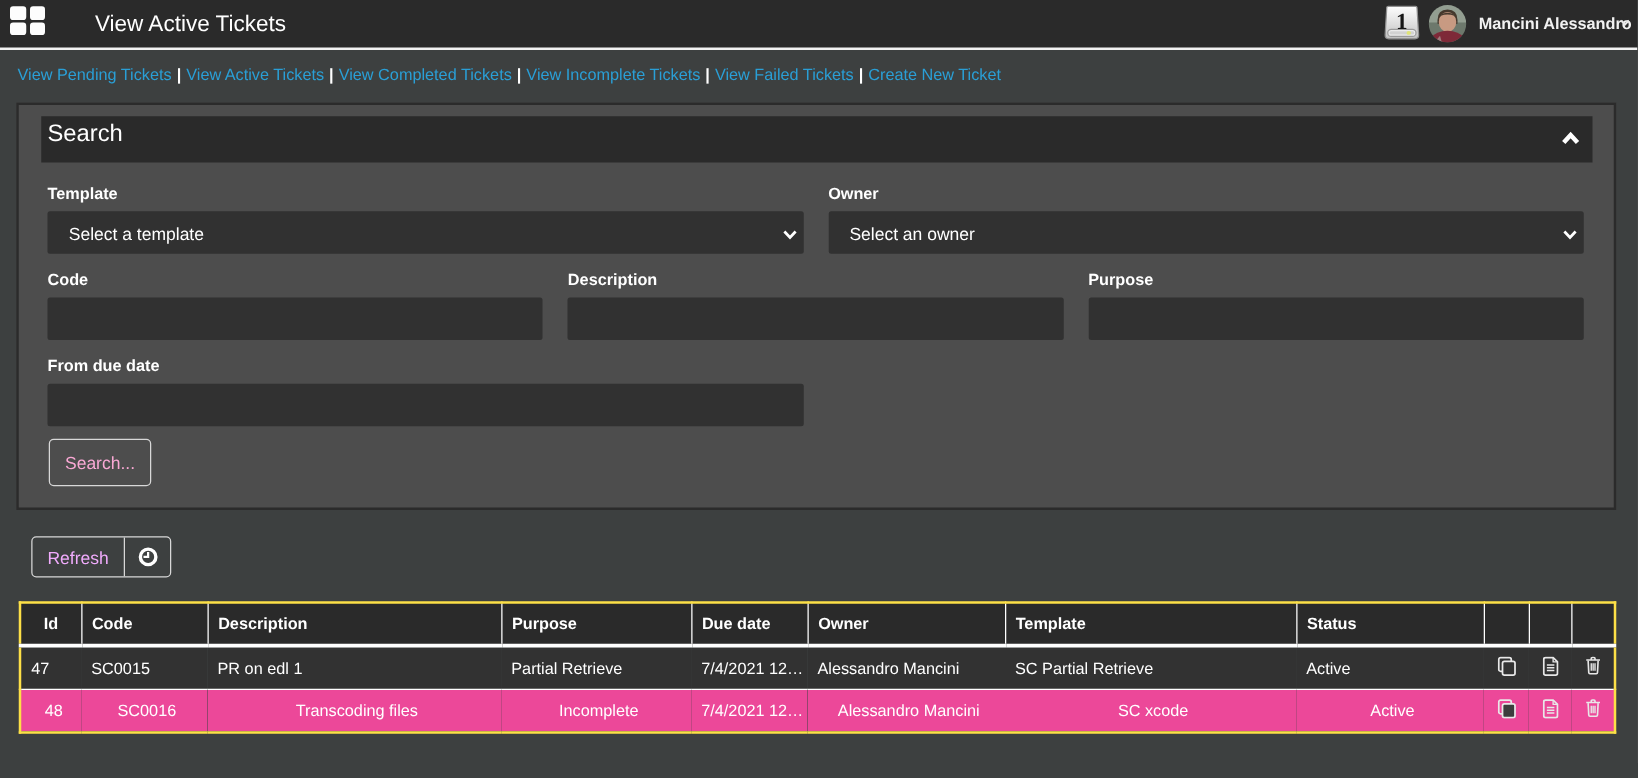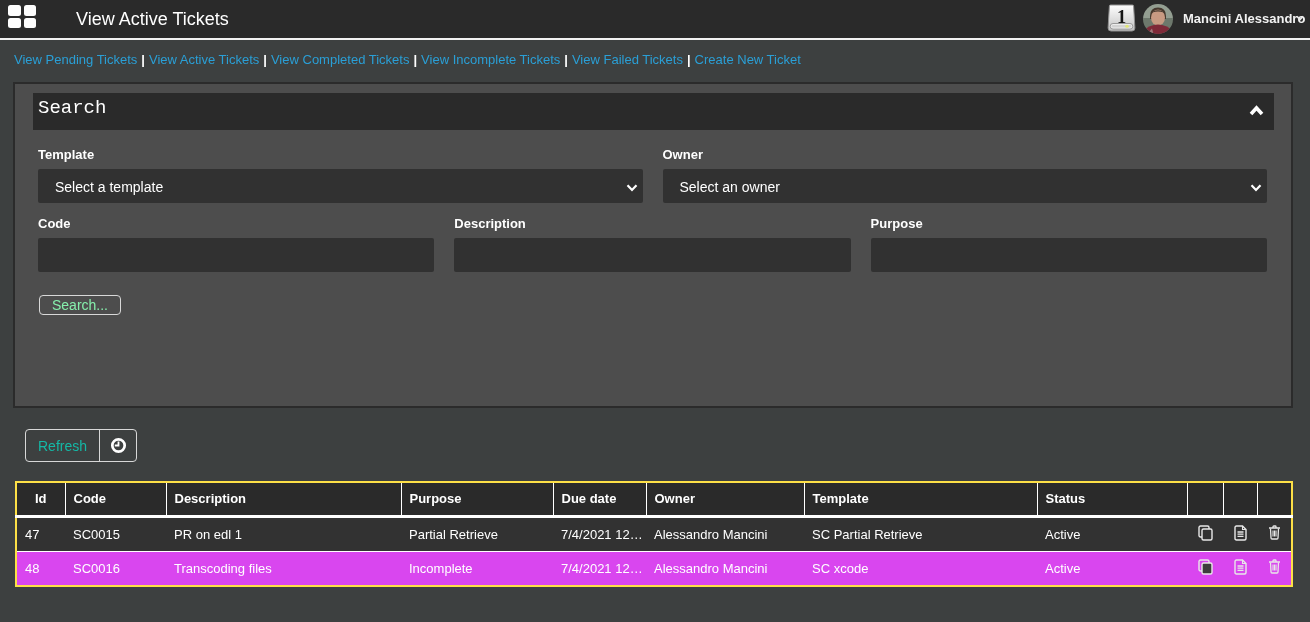--- a/index.html
+++ b/index.html
@@ -23,51 +23,51 @@
 
   .nav { position:absolute; left:14px; top:41px; height:37px; display:flex; align-items:center;
     font-size:13px; }
   .nav a { color:#2a9fd6; text-decoration:none; }
   .nav .sep { color:#fff; margin:0 4px; font-weight:bold; }
 
   .panel { position:absolute; left:13px; top:82px; width:1280px; height:326px;
     background:#4d4d4d; border:2px solid #2b2b2b; }
   .phead { margin:9px 17px 0 18px; height:37px; background:#2a2a2a;
     display:flex; align-items:center; padding-left:5px; position:relative; }
-  .phead .ptitle { color:#fff; font-size:19px; position:relative; top:-4px;font-family:Liberation Mono, monospace; }
+  .phead .ptitle { color:#fff; font-size:19px; position:relative; top:-4px; }
   .phead svg { position:absolute; right:10px; top:12px; }
 
   .form { padding:17px 23px 0 23px; }
   .frow { display:flex; gap:20px; margin-bottom:13px; }
   .c6 { width:604.5px; }
   .c4 { width:396.3px; }
   .flabel { display:block; color:#fff; font-size:13px; font-weight:bold;
     line-height:15px; margin-bottom:7px; }
   .fld { width:100%; height:34px; background:#313131; border:none; border-radius:2px;
     position:relative; color:#fff; font-size:14px; line-height:37px; padding-left:17px; }
   .fld .chev { position:absolute; right:5px; top:15px; }
-  .sbtn { margin-top:10px; margin-left:1px; width:82px; height:20px; border:1px solid #d8d8d8; border-radius:4px;
-    color:#86efac; font-size:14px; display:flex; align-items:center; justify-content:center; }
+  .sbtn { margin-top:10px; margin-left:1px; width:82px; height:38px; border:1px solid #d8d8d8; border-radius:4px;
+    color:#f9a8d4; font-size:14px; display:flex; align-items:center; justify-content:center; }
 
   .rgroup { position:absolute; left:25px; top:429px; width:112px; height:33px;
     border:1px solid #d8d8d8; border-radius:4px; display:flex; }
-  .rbtn1 { width:74px; border-right:1px solid #d8d8d8; color:#14b8a6; font-size:14px;
+  .rbtn1 { width:74px; border-right:1px solid #d8d8d8; color:#f0abfc; font-size:14px;
     display:flex; align-items:center; justify-content:center; }
   .rbtn2 { flex:1; display:flex; align-items:center; justify-content:center; }
 
   table { position:absolute; left:15px; top:481px; width:1276px; border-collapse:collapse;
     table-layout:fixed; border:2px solid #fde047; }
   thead th { background:#2a2a2a; height:34px; color:#fff; font-size:13px; font-weight:bold;
     text-align:left; padding:0 0 0 8px; border-right:1px solid #fff; border-bottom:3px solid #fff; }
   thead th:first-child { text-align:center; padding:0; }
   thead th:last-child { border-right:none; }
   tbody td { color:#fff; font-size:13px; font-weight:normal; padding:0 4px 0 8px;
     white-space:nowrap; overflow:hidden; }
   tr.r1 td { background:#323232; height:35px; }
-  tr.r2 td { background:#d946ef; height:35px; border-top:1px solid #fff; }
+  tr.r2 td { background:#ec4899; height:35px; border-top:1px solid #fff;text-align:center; }
   td.ic { text-align:center; padding:0; }
   td.due { text-overflow:ellipsis; padding-right:0; }
 </style>
 </head>
 <body>
   <div class="topbar">
     <div class="gridicon">
       <div class="gi1"></div>
       <div class="gi2"></div>
       <div class="gi3"></div>
@@ -161,20 +161,24 @@
         <div class="c4">
           <span class="flabel">Description</span>
           <div class="fld"></div>
         </div>
         <div class="c4">
           <span class="flabel">Purpose</span>
           <div class="fld"></div>
         </div>
       </div>
       <div class="frow" style="margin-bottom:0">
+        <div class="c6">
+          <span class="flabel">From due date</span>
+          <div class="fld"></div>
+        </div>
       </div>
       <div class="sbtn">Search...</div>
     </div>
   </div>
 
   <div class="rgroup">
     <div class="rbtn1">Refresh</div>
     <div class="rbtn2">
       <svg width="17" height="17" viewBox="0 0 17 17">
         <circle cx="8.5" cy="8.5" r="6.2" stroke="#fff" stroke-width="2.7" fill="none"></circle>

